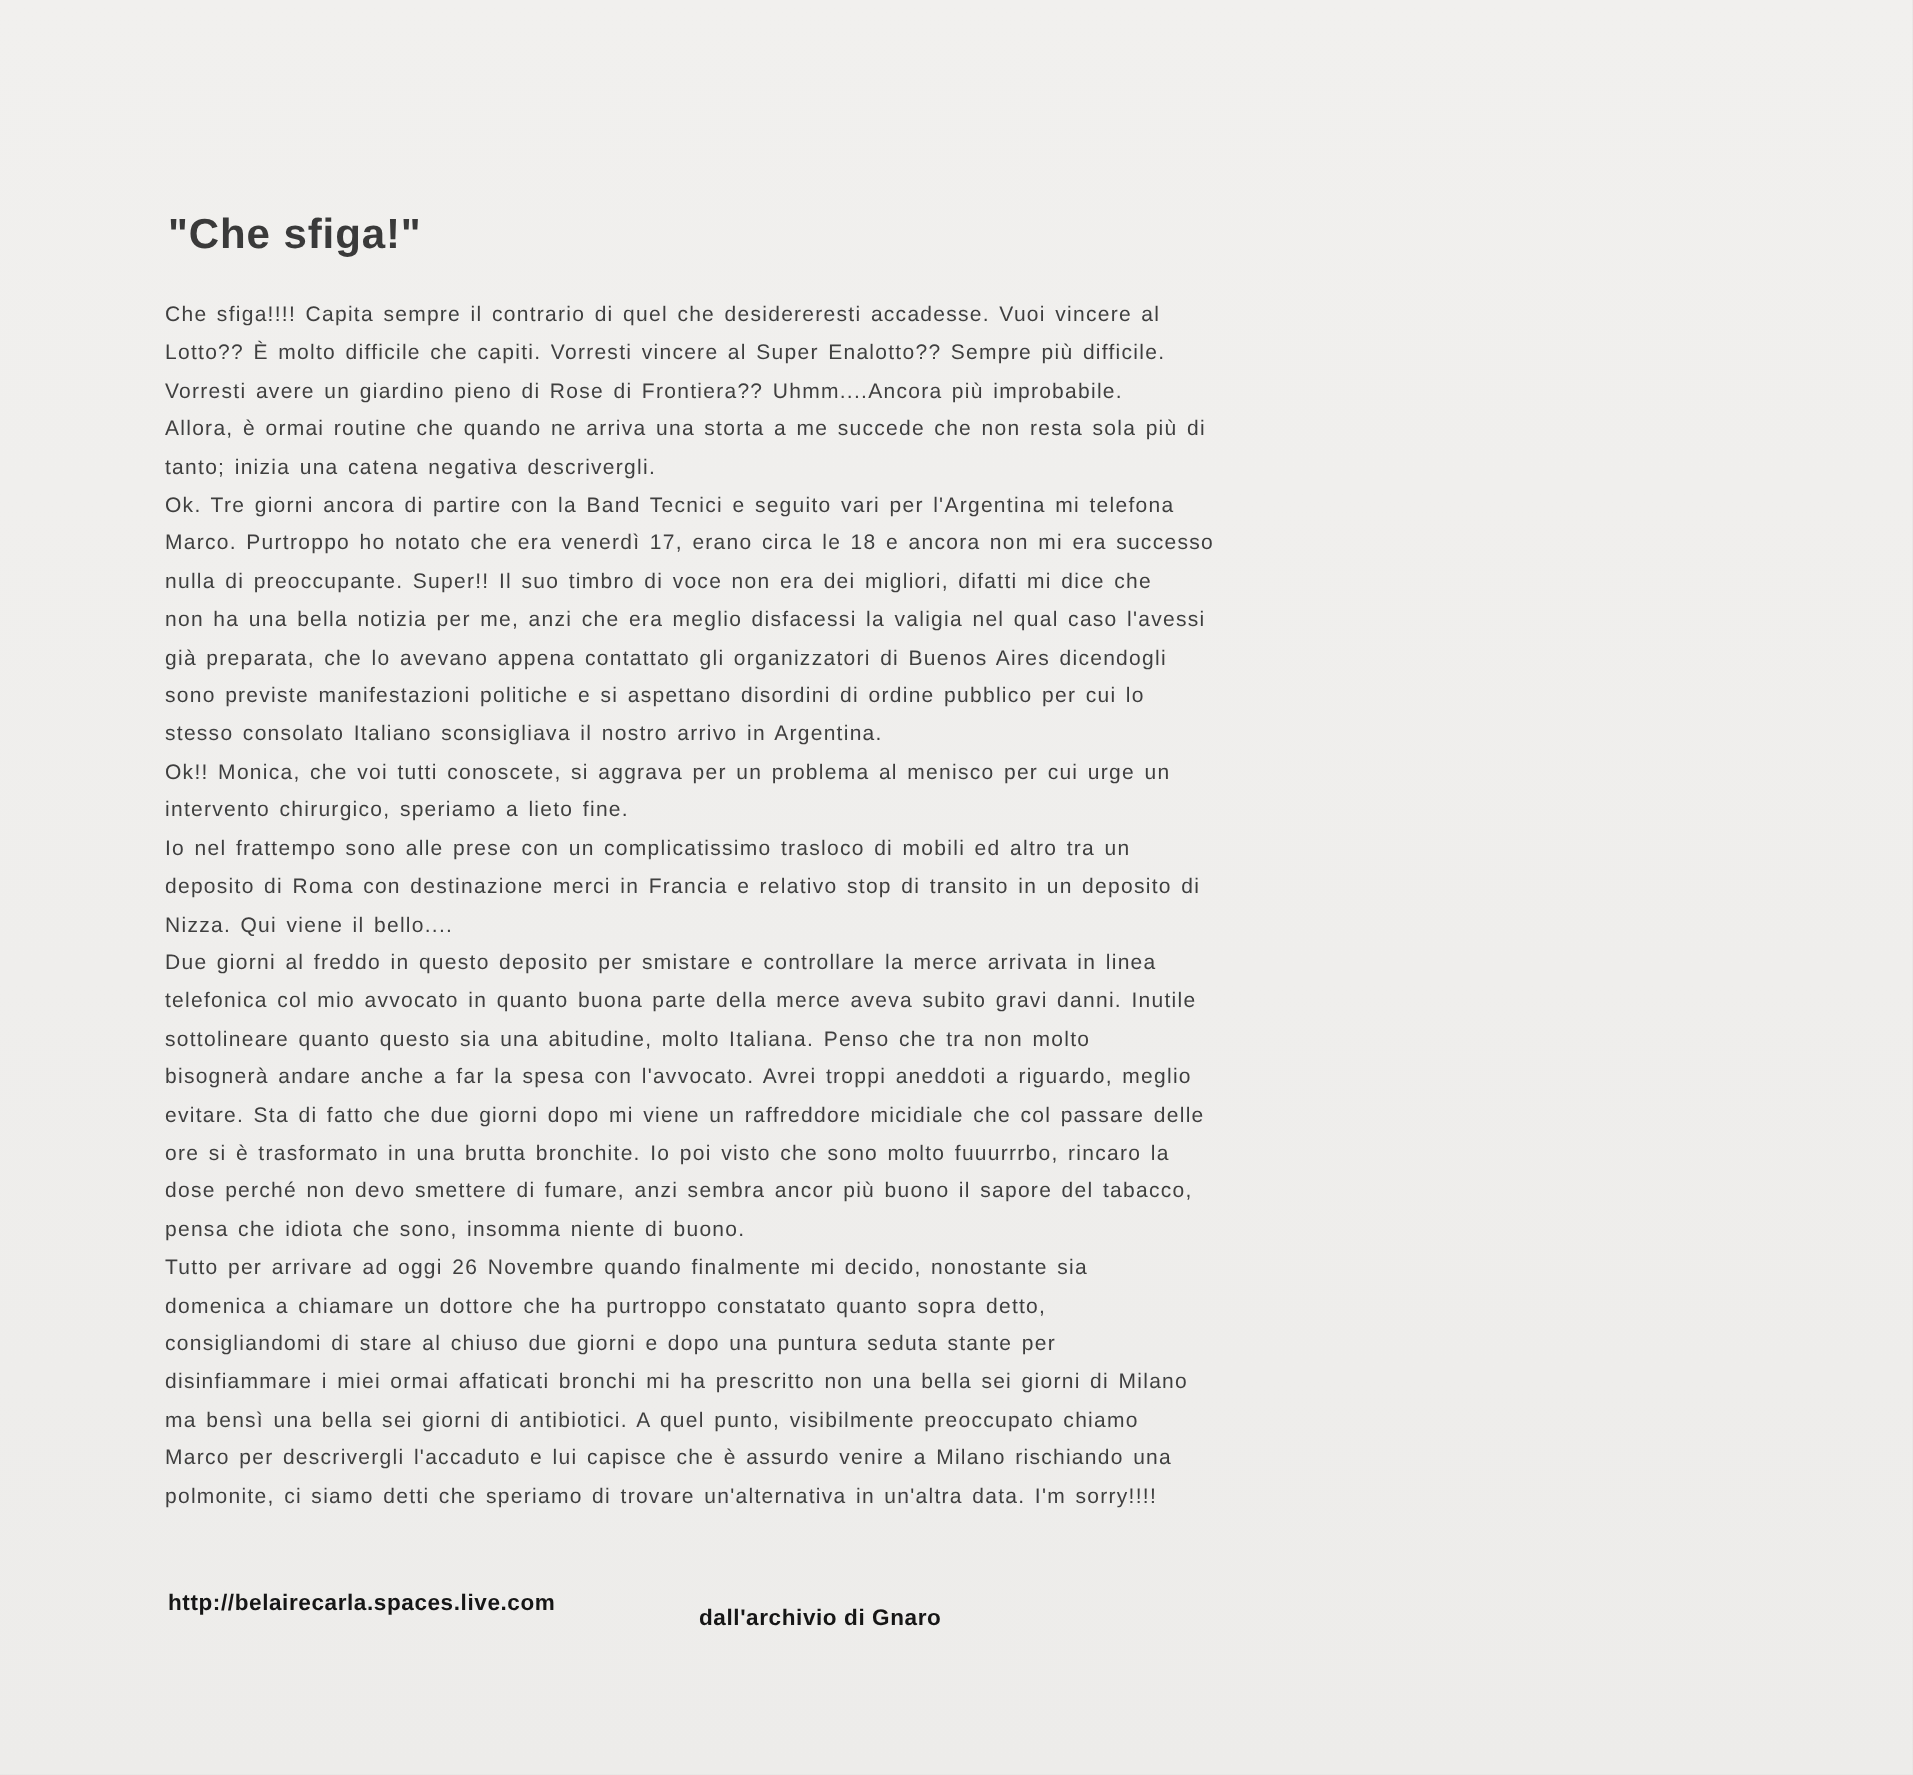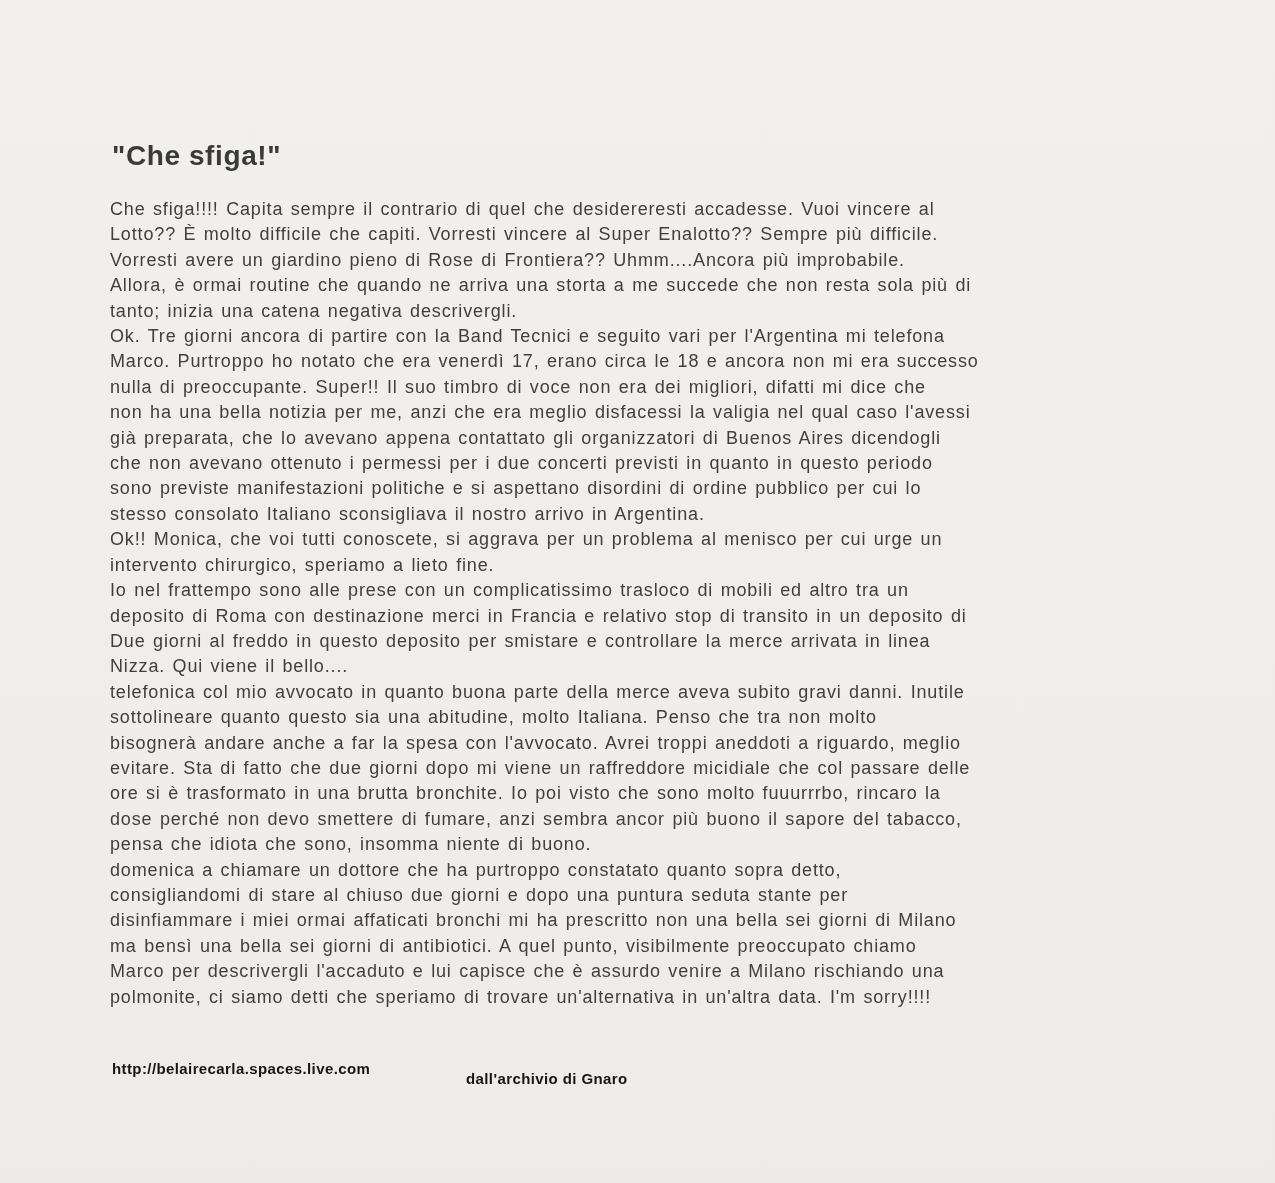--- a/index.html
+++ b/index.html
@@ -26,21 +26,21 @@
     white-space: pre;
   }
   .body-text {
     position: absolute;
     left: 110px;
     top: 197px;
     width: 1060px;
     color: #3f3f3f;
   }
   .body-text .line {
-    font-size: 18px;
+    font-size: 14px;
     line-height: 25.4px;
     letter-spacing: 0.85px;
     word-spacing: 1.6px;
     white-space: pre;
   }
   .footer-url {
     position: absolute;
     left: 112px;
     top: 1060px;
     font-size: 15px;
@@ -72,36 +72,36 @@
   <div class="line">Che sfiga!!!! Capita sempre il contrario di quel che desidereresti accadesse. Vuoi vincere al</div>
       <div class="line">Lotto?? È molto difficile che capiti. Vorresti vincere al Super Enalotto?? Sempre più difficile.</div>
       <div class="line">Vorresti avere un giardino pieno di Rose di Frontiera?? Uhmm....Ancora più improbabile.</div>
       <div class="line">Allora, è ormai routine che quando ne arriva una storta a me succede che non resta sola più di</div>
       <div class="line">tanto; inizia una catena negativa descrivergli.</div>
       <div class="line">Ok. Tre giorni ancora di partire con la Band Tecnici e seguito vari per l'Argentina mi telefona</div>
       <div class="line">Marco. Purtroppo ho notato che era venerdì 17, erano circa le 18 e ancora non mi era successo</div>
       <div class="line">nulla di preoccupante. Super!! Il suo timbro di voce non era dei migliori, difatti mi dice che</div>
       <div class="line">non ha una bella notizia per me, anzi che era meglio disfacessi la valigia nel qual caso l'avessi</div>
       <div class="line">già preparata, che lo avevano appena contattato gli organizzatori di Buenos Aires dicendogli</div>
-      <div class="line">che non avevano ottenuto i permessi per i due concerti previsti in quanto in questo periodo</div>
       <div class="line">sono previste manifestazioni politiche e si aspettano disordini di ordine pubblico per cui lo</div>
       <div class="line">stesso consolato Italiano sconsigliava il nostro arrivo in Argentina.</div>
       <div class="line">Ok!! Monica, che voi tutti conoscete, si aggrava per un problema al menisco per cui urge un</div>
       <div class="line">intervento chirurgico, speriamo a lieto fine.</div>
       <div class="line">Io nel frattempo sono alle prese con un complicatissimo trasloco di mobili ed altro tra un</div>
       <div class="line">deposito di Roma con destinazione merci in Francia e relativo stop di transito in un deposito di</div>
+      <div class="line">Nizza. Qui viene il bello....</div>
       <div class="line">Due giorni al freddo in questo deposito per smistare e controllare la merce arrivata in linea</div>
-      <div class="line">Nizza. Qui viene il bello....</div>
       <div class="line">telefonica col mio avvocato in quanto buona parte della merce aveva subito gravi danni. Inutile</div>
       <div class="line">sottolineare quanto questo sia una abitudine, molto Italiana. Penso che tra non molto</div>
       <div class="line">bisognerà andare anche a far la spesa con l'avvocato. Avrei troppi aneddoti a riguardo, meglio</div>
       <div class="line">evitare. Sta di fatto che due giorni dopo mi viene un raffreddore micidiale che col passare delle</div>
       <div class="line">ore si è trasformato in una brutta bronchite. Io poi visto che sono molto fuuurrrbo, rincaro la</div>
       <div class="line">dose perché non devo smettere di fumare, anzi sembra ancor più buono il sapore del tabacco,</div>
       <div class="line">pensa che idiota che sono, insomma niente di buono.</div>
+      <div class="line">Tutto per arrivare ad oggi 26 Novembre quando finalmente mi decido, nonostante sia</div>
       <div class="line">domenica a chiamare un dottore che ha purtroppo constatato quanto sopra detto,</div>
       <div class="line">consigliandomi di stare al chiuso due giorni e dopo una puntura seduta stante per</div>
       <div class="line">disinfiammare i miei ormai affaticati bronchi mi ha prescritto non una bella sei giorni di Milano</div>
       <div class="line">ma bensì una bella sei giorni di antibiotici. A quel punto, visibilmente preoccupato chiamo</div>
       <div class="line">Marco per descrivergli l'accaduto e lui capisce che è assurdo venire a Milano rischiando una</div>
       <div class="line">polmonite, ci siamo detti che speriamo di trovare un'alternativa in un'altra data. I'm sorry!!!!</div>
     </div>
 
   <div class="footer-url">http://belairecarla.spaces.live.com</div>
 

